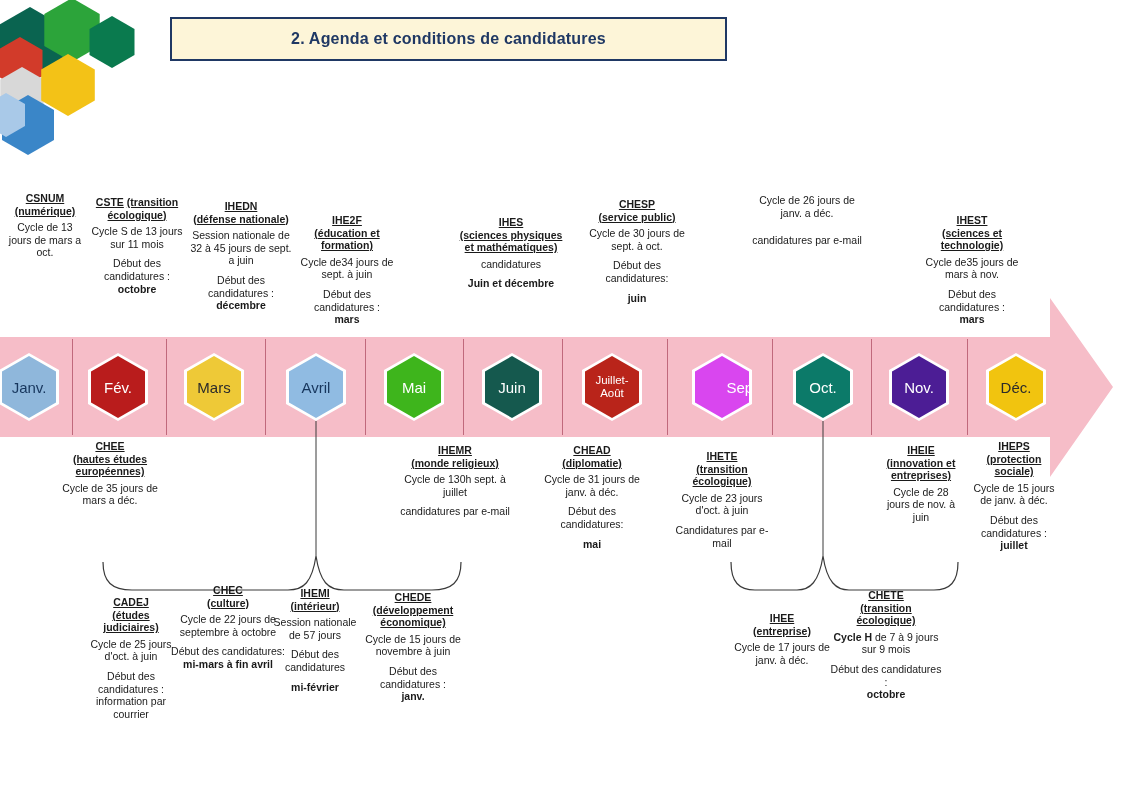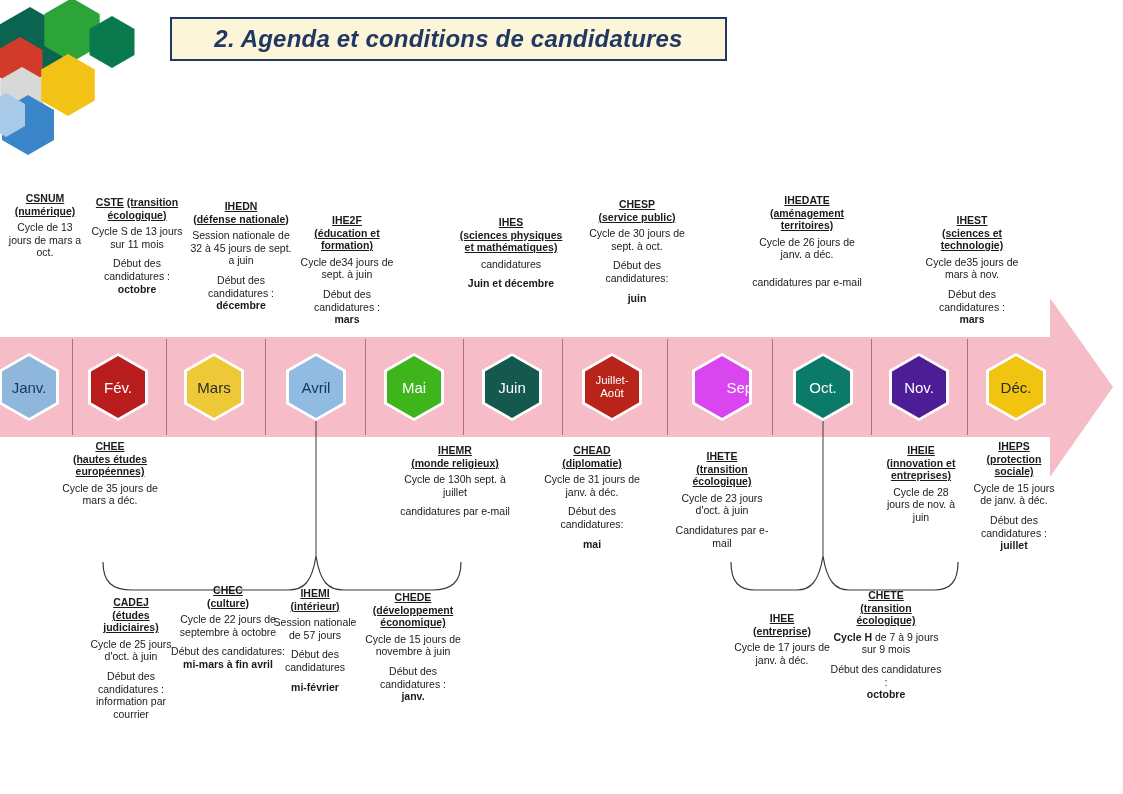--- a/index.html
+++ b/index.html
@@ -4,21 +4,21 @@
 <style>
   *{margin:0;padding:0;box-sizing:border-box}
   html,body{background:#ffffff}
   body{font-family:"Liberation Sans",sans-serif;}
   .stage{position:relative;width:1123px;height:794px;background:#fff;overflow:hidden}
 
   .logo{position:absolute;left:0;top:0;z-index:5}
 
   .title-box{position:absolute;left:170px;top:17px;width:557px;height:44px;
     background:#fdf5d8;border:2px solid #1f3864;display:flex;align-items:center;justify-content:center;z-index:5}
-  .title-box span{font-size:24px;font-weight:bold;font-style:italic;color:#1f3864;letter-spacing:.2px}
+  .title-box span{font-size:16px;font-weight:bold;color:#1f3864;letter-spacing:.2px}
 
   .arrow{position:absolute;left:0;top:298px;width:1113px;height:179px;z-index:1;
     clip-path:polygon(0 39px,1050px 39px,1050px 0,1113px 89px,1050px 179px,1050px 139px,0 139px)}
   .sep{position:absolute;top:339px;height:96px;width:1px;background:#c0697c;z-index:2}
 
   .hexw{position:absolute;width:60px;height:68px;background:#fff;z-index:3;
     clip-path:polygon(50% 0,100% 25%,100% 75%,50% 100%,0 75%,0 25%);
     display:flex;align-items:center;justify-content:center}
   .hex{width:54px;height:62px;clip-path:polygon(50% 0,100% 25%,100% 75%,50% 100%,0 75%,0 25%);
     display:flex;align-items:center;justify-content:center;text-align:center;font-size:15px}
@@ -177,24 +177,20 @@
     <div class="hd">
         <span class="nm">CHESP</span>
         <span class="nm">(service public)</span>
       </div>
     <div class="ln">Cycle de 30 jours de sept. à oct.</div>
     <div class="ln gap">Début des candidatures:</div>
     <div class="ln b gap">juin</div>
   </div>
 
   <div class="entry" style="left:751px;top:194px;width:112px">
-    <div class="hd">
-        <span class="nm">IHEDATE</span>
-        <span class="nm">(aménagement territoires)</span>
-      </div>
     <div class="ln">Cycle de 26 jours de janv. a déc.</div>
     <div class="ln gap2">candidatures par e-mail</div>
   </div>
 
   <div class="entry" style="left:920px;top:214px;width:104px">
     <div class="hd">
         <span class="nm">IHEST</span>
         <span class="nm">(sciences et technologie)</span>
       </div>
     <div class="ln">Cycle de35 jours de mars à nov.</div>

